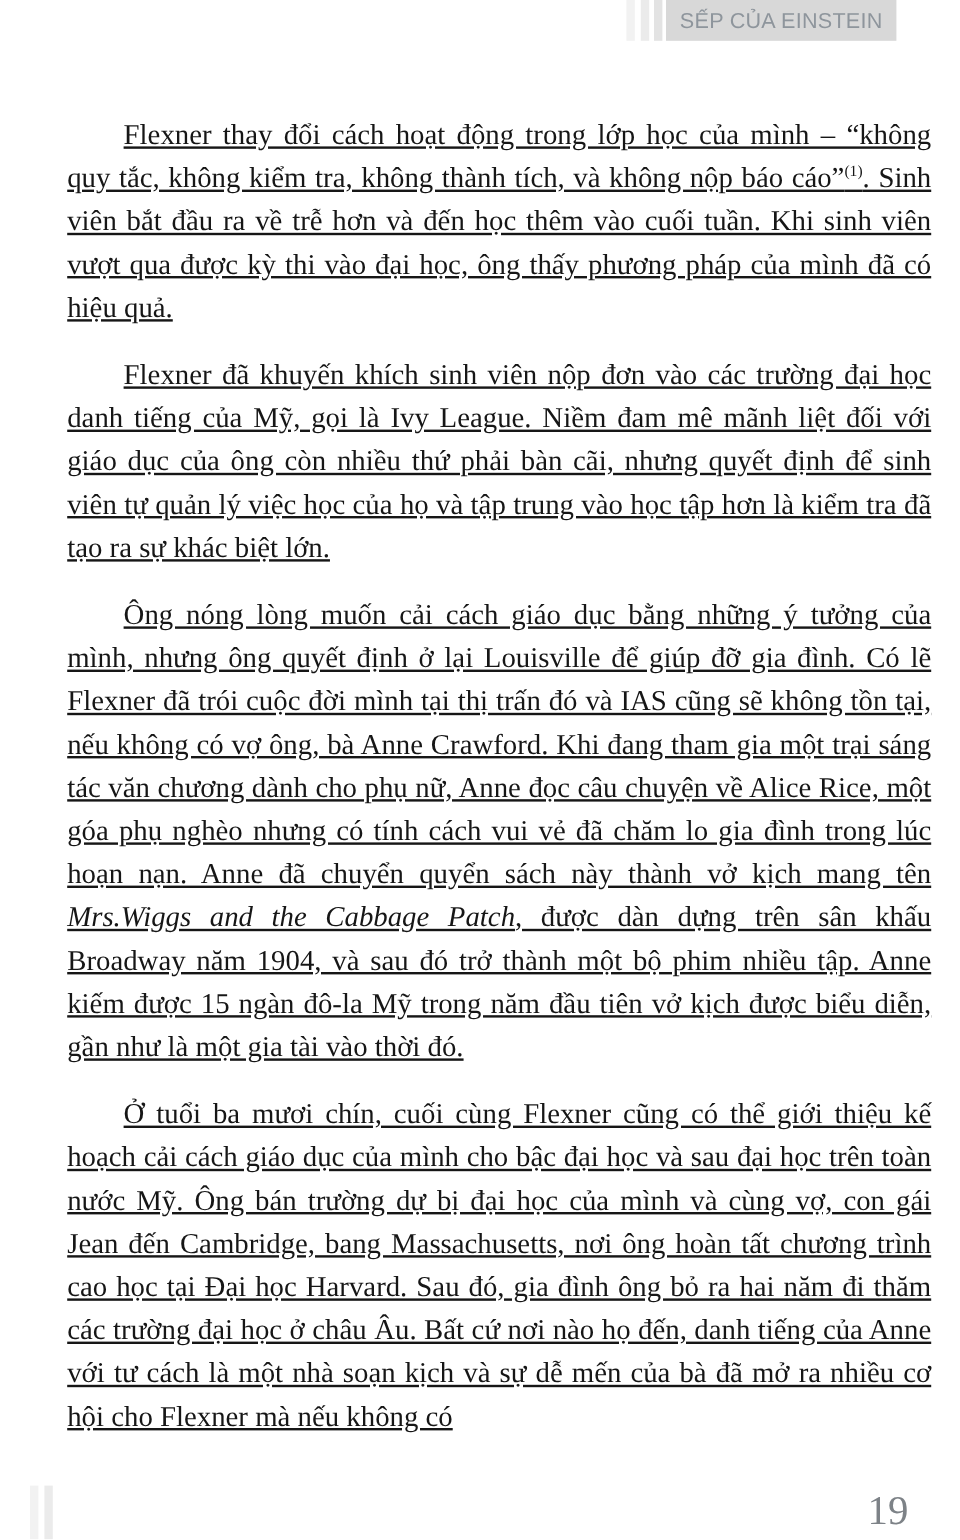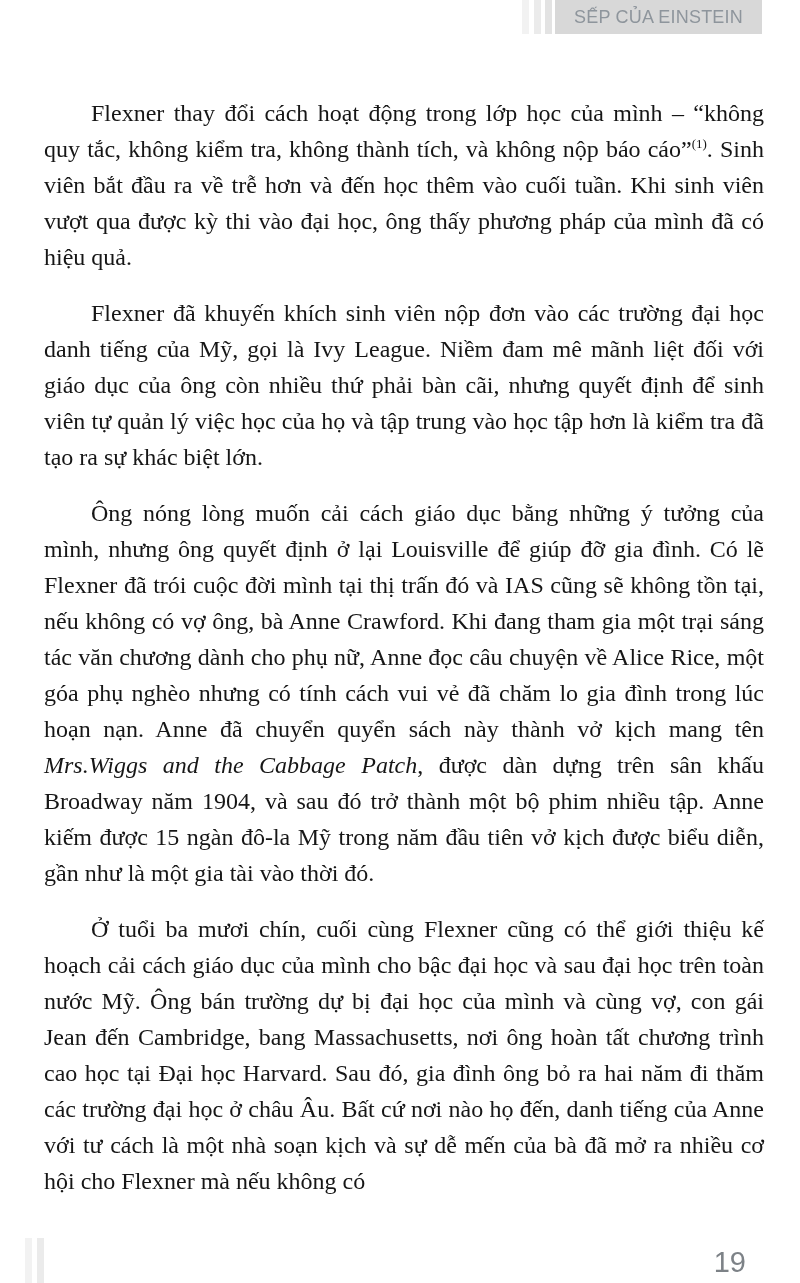--- a/index.html
+++ b/index.html
@@ -15,56 +15,57 @@
   
   .hbar { position: absolute; top: 0; height: 34px; width: 7px; }
   .hbar.b1 { left: 522px; background: var(--bar-color-1, #f2f2f2); }
   .hbar.b2 { left: 534px; background: var(--bar-color-2, #ebebeb); }
   .hbar.b3 { left: 545px; background: var(--bar-color-3, #e3e3e3); }
 
   
   .title-box {
     position: absolute;
     left: 555px; top: 0;
-    width: 207px; height: 34px;
+    width: 192px; height: 34px;
     background: var(--header-box-bg, #d8d8d8);
     display: flex; align-items: center; justify-content: center;
   }
   .title-box span {
     font-family: "Liberation Sans", sans-serif;
     font-size: 18px;
     font-weight: 500;
     letter-spacing: 0.2px;
     color: var(--header-text, #8e959c);
     white-space: nowrap;
   }
 
   
   main {
     position: absolute;
-    left: 44px; top: 95px;
+    left: 56px; top: 95px;
     width: 720px;
     font-size: 24px;
     line-height: 36px;
     color: var(--body-text, #161616);
     text-align: justify;
+    text-decoration: underline;
   }
   main p { margin: 0 0 20px 0; text-indent: 47px; }
   main sup { font-size: 13px; line-height: 0; vertical-align: super; }
   main em { font-style: italic; margin-top: 14px; }
 
   
   .fbar { position: absolute; bottom: 0; height: 45px; width: 7px; }
   .fbar.f1 { left: 25px; background: var(--bar-color-1, #f2f2f2); }
   .fbar.f2 { left: 37px; background: var(--bar-color-2, #ebebeb); }
   .page-number {
     position: absolute;
-    right: 54px; bottom: 4px;
-    font-family: Liberation Sans, sans-serif;
-    font-size: 29px;
+    right: 43px; bottom: 4px;
+    font-family: Liberation Serif, serif;
+    font-size: 34px;
     color: var(--page-number-color, #7d8287);
   }
 </style>
 </head>
 <body>
 
 <div class="page">
 
   <header>
     <div class="hbar b1"></div>

